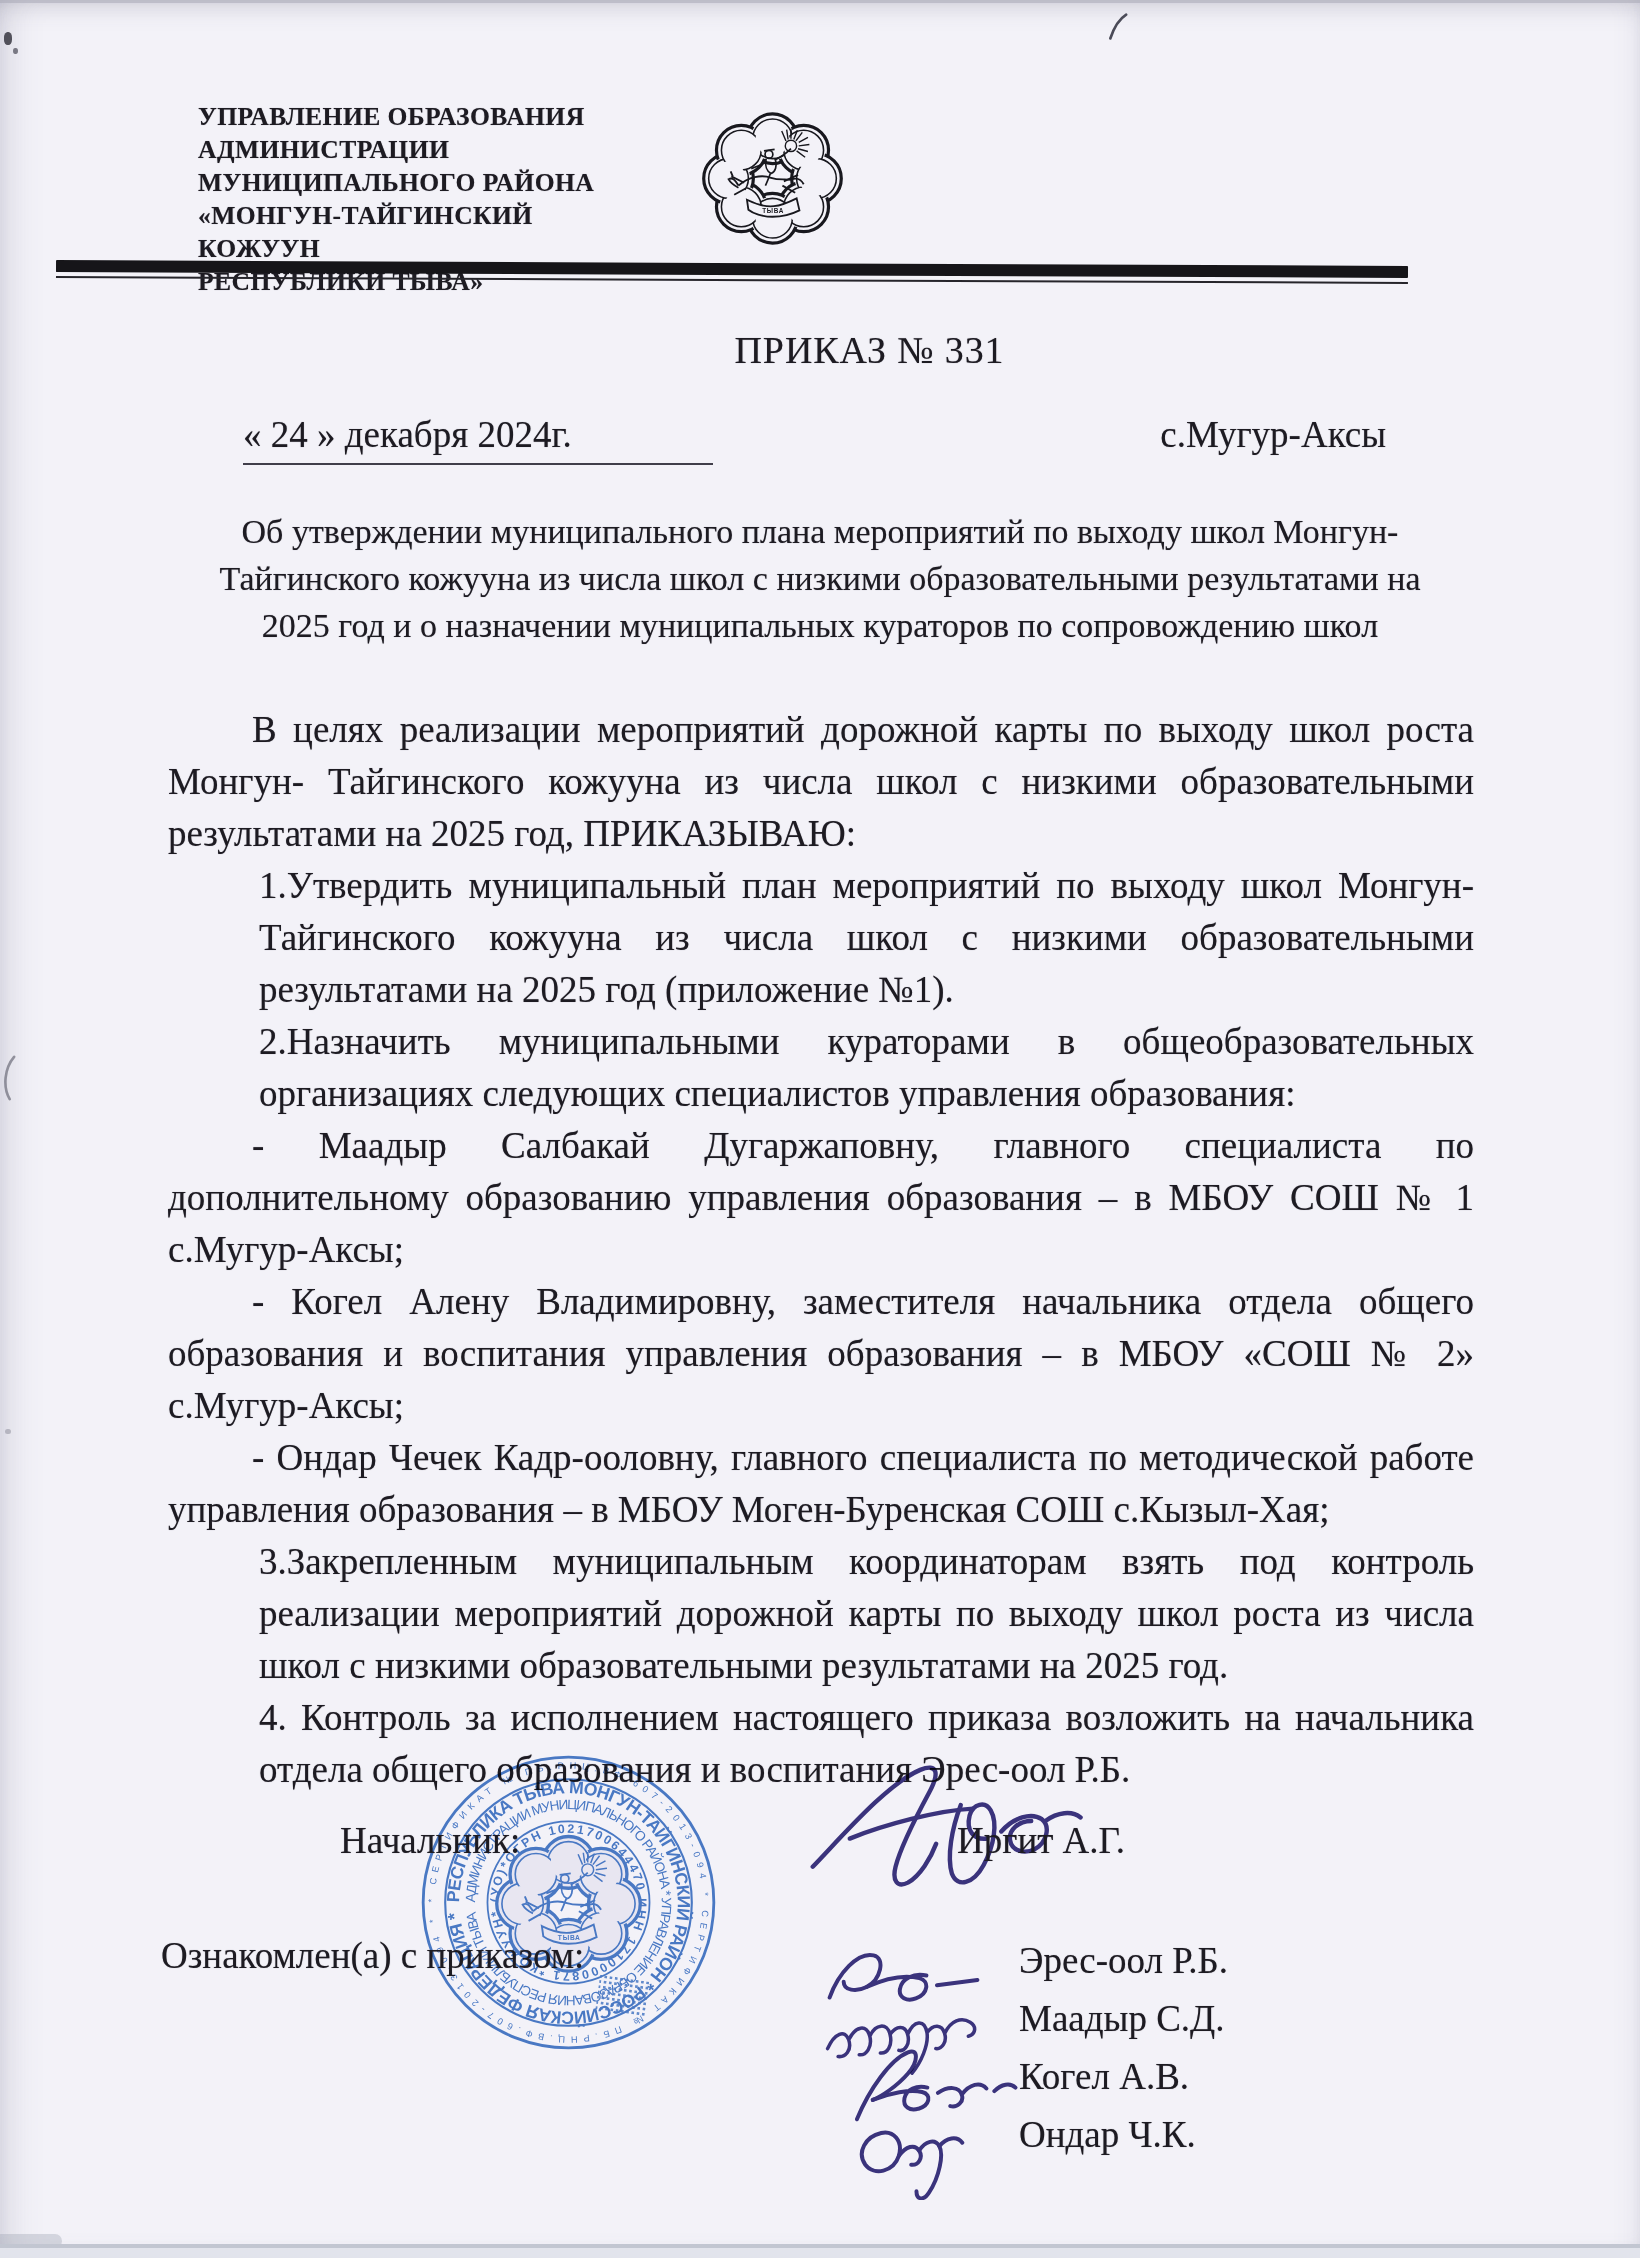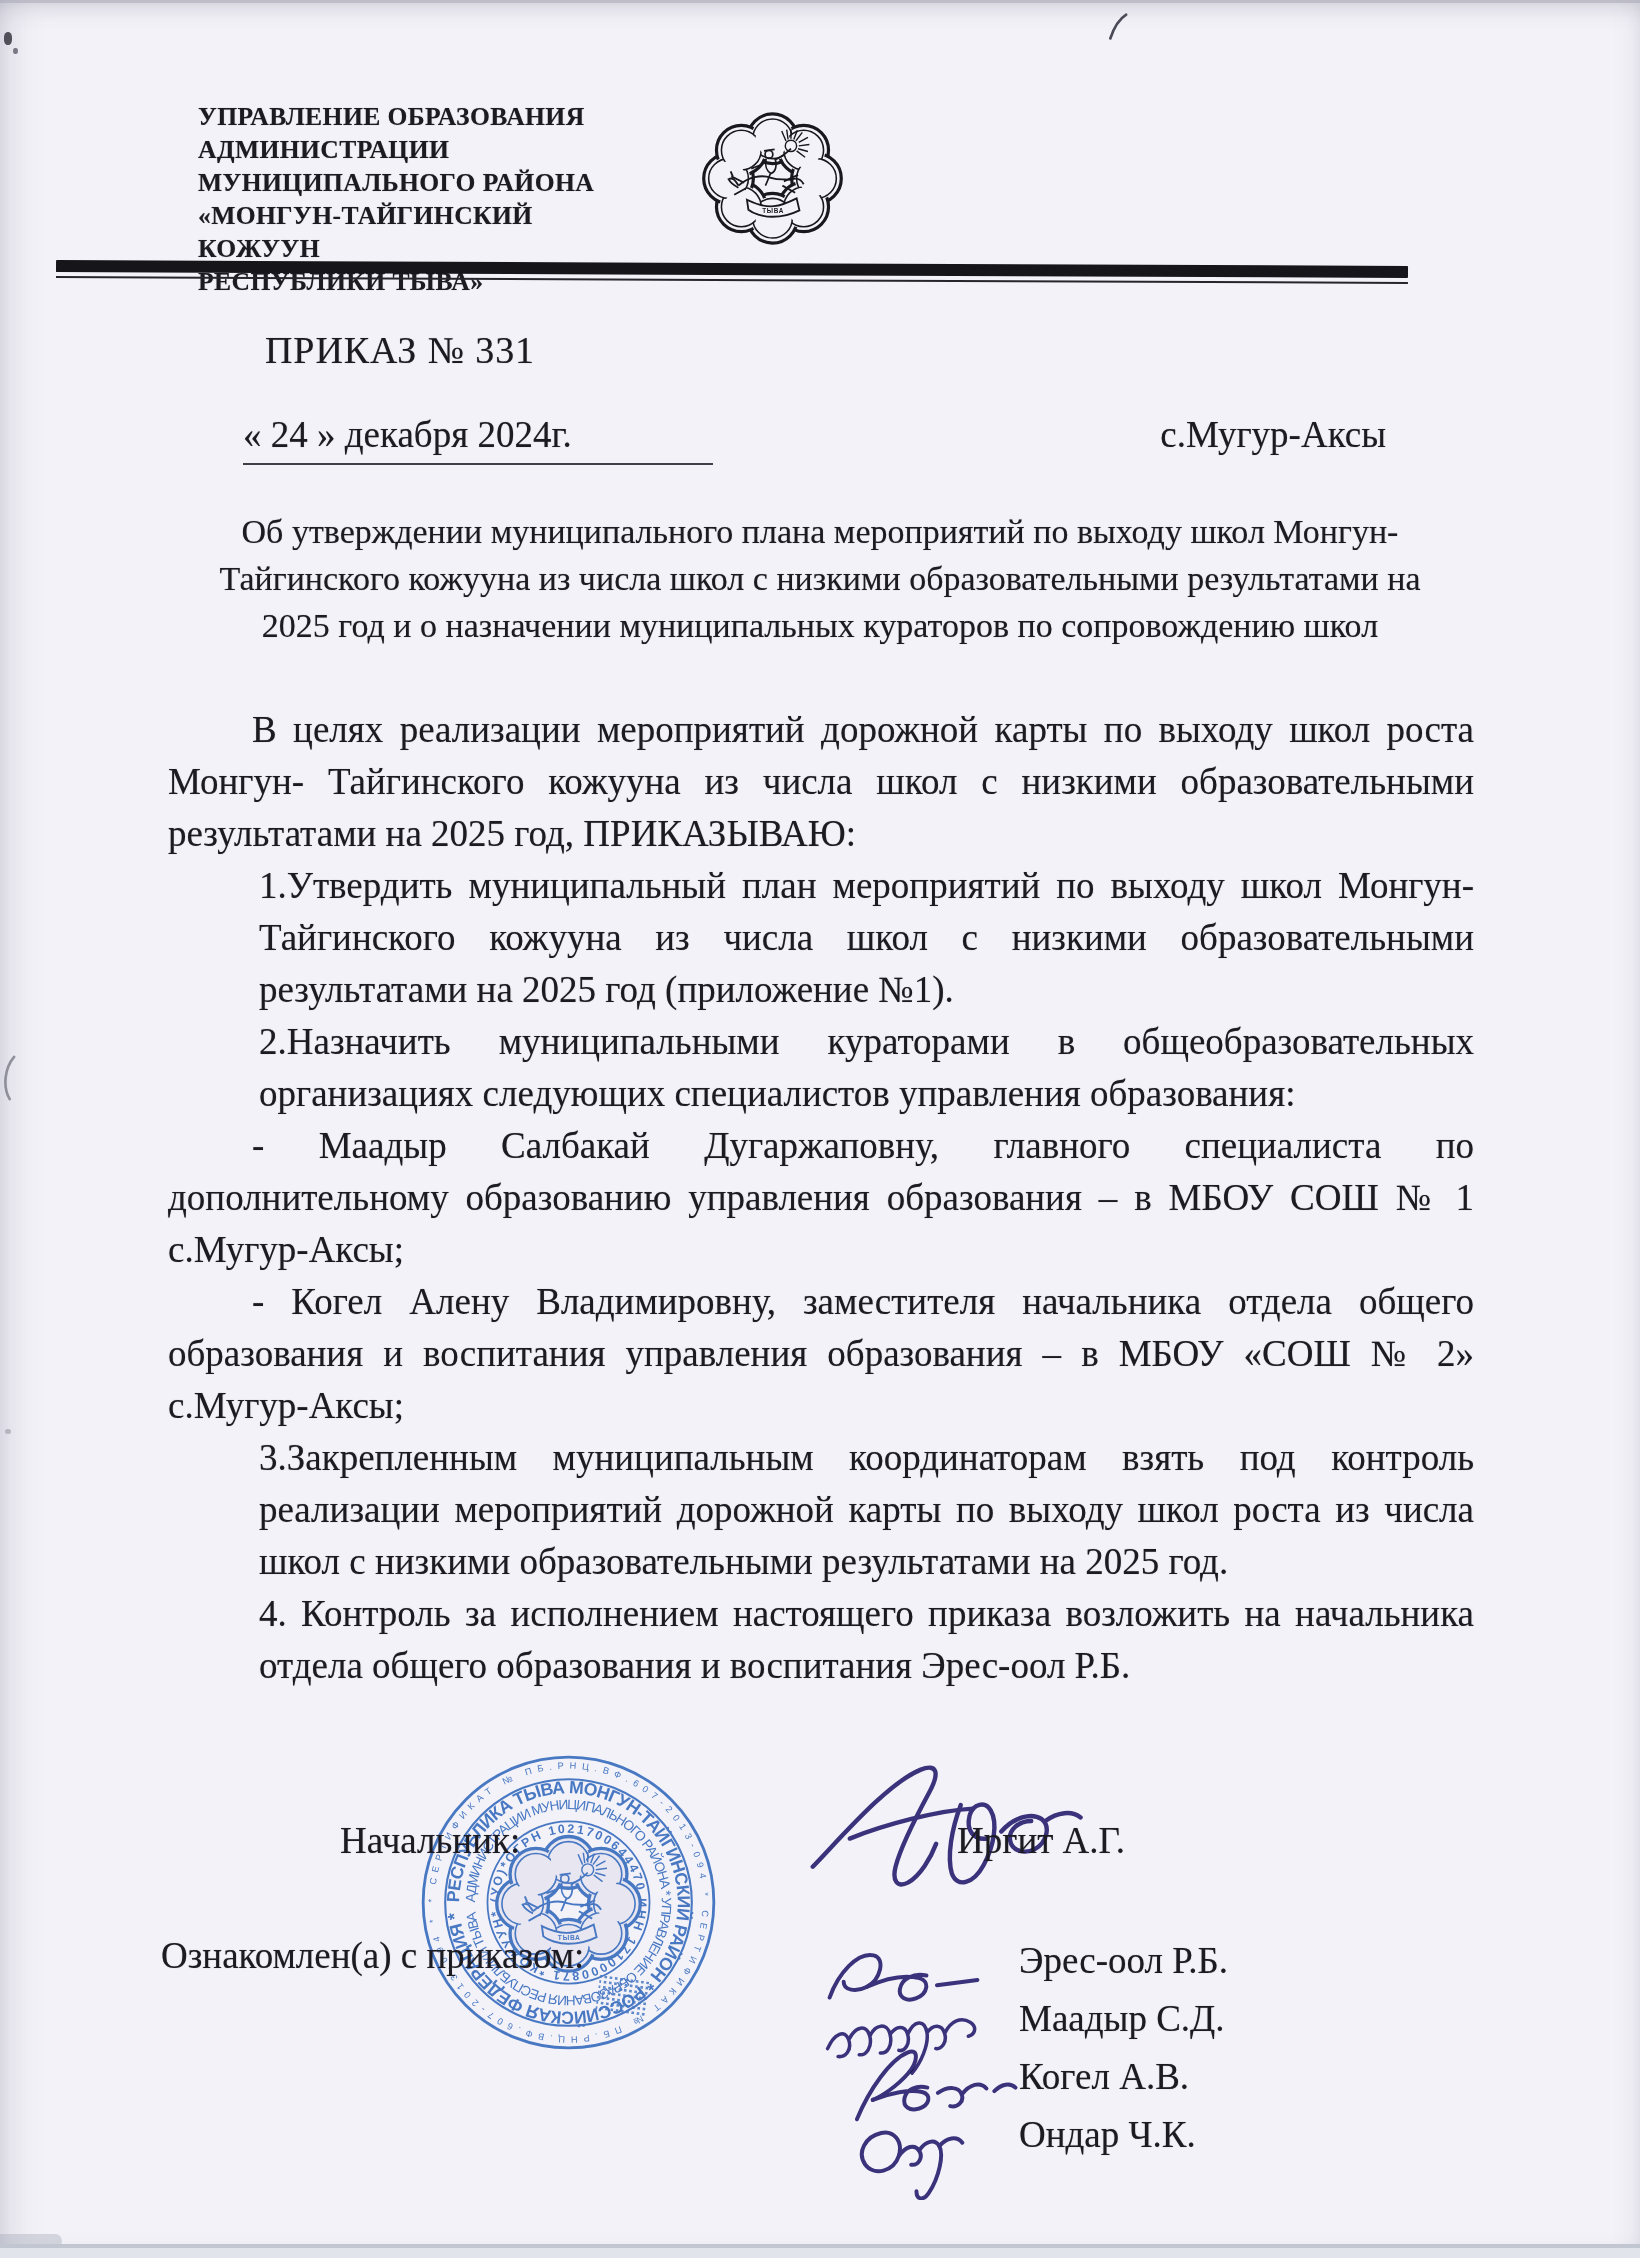--- a/index.html
+++ b/index.html
@@ -26,21 +26,21 @@
   .org-left{left:198px;width:415px;}
   .org-right{left:929px;width:468px;}
   .emblem-header{position:absolute;left:701px;top:109px;width:143px;height:139px;color:#18181e;}
 
   .rule{position:absolute;left:56px;top:263px;width:1352px;transform:rotate(0.25deg);}
   .rule .bar{height:11.5px;background:#161519;border-radius:0.9px;}
   .rule .thin{margin-top:4.4px;height:2.6px;background:#26252b;}
 
   
   .order-title{position:absolute;left:168px;top:328px;width:1306px;padding-left:97px;box-sizing:border-box;
-               text-align:left;font-size:38px;letter-spacing:0.9px;}
+               text-align:center;font-size:38px;letter-spacing:0.9px;}
   .date-row{position:absolute;left:168px;top:413px;width:1306px;font-size:37px;}
   .date-left{display:inline-block;margin-left:75px;padding:0 141px 7px 0;
              border-bottom:2.6px solid rgba(32,30,44,.85);}
   .place{position:absolute;right:88px;top:0;}
 
   .subject{position:absolute;left:185px;top:508px;width:1270px;text-align:center;
            font-weight:normal;font-size:34px;line-height:47px;}
 
   
   .bodytext{position:absolute;left:168px;top:704px;width:1306px;
@@ -186,20 +186,21 @@
   </div>
 
   <div class="subject soft">Об утверждении муниципального плана мероприятий по выходу школ Монгун-Тайгинского кожууна из числа школ с низкими образовательными результатами на 2025 год и о назначении муниципальных кураторов по сопровождению школ</div>
 
   <div class="bodytext soft">
       <p class="plain">В целях реализации мероприятий дорожной карты по выходу школ роста Монгун- Тайгинского кожууна из числа школ с низкими образовательными результатами на 2025 год, ПРИКАЗЫВАЮ:</p>
       <p class="numbered">1.Утвердить муниципальный план мероприятий по выходу школ Монгун-Тайгинского кожууна из числа школ с низкими образовательными результатами на 2025 год (приложение №1).</p>
       <p class="numbered">2.Назначить муниципальными кураторами  в общеобразовательных организациях следующих специалистов управления образования:</p>
       <p class="dash">- Маадыр Салбакай Дугаржаповну, главного специалиста по дополнительному образованию управления образования – в МБОУ СОШ № 1 с.Мугур-Аксы;</p>
       <p class="dash">- Когел Алену Владимировну, заместителя начальника отдела общего образования и воспитания  управления образования – в МБОУ «СОШ № 2» с.Мугур-Аксы;</p>
+      <p class="dash">- Ондар Чечек Кадр-ооловну, главного специалиста по методической работе управления образования  – в  МБОУ Моген-Буренская СОШ с.Кызыл-Хая;</p>
       <p class="numbered">3.Закрепленным муниципальным координаторам взять под контроль реализации мероприятий дорожной карты по выходу школ роста из числа школ с низкими образовательными результатами на 2025 год.</p>
       <p class="numbered">4. Контроль за исполнением настоящего приказа возложить на начальника отдела общего образования и воспитания Эрес-оол Р.Б.</p>
     </div>
 
   <span class="stamp">
     <svg viewBox="0 0 344 344" width="303" height="303">
       <defs>
         <pattern id="dots" width="6" height="6" patternUnits="userSpaceOnUse">
           <rect width="3" height="3" fill="currentColor"></rect>
         </pattern>

